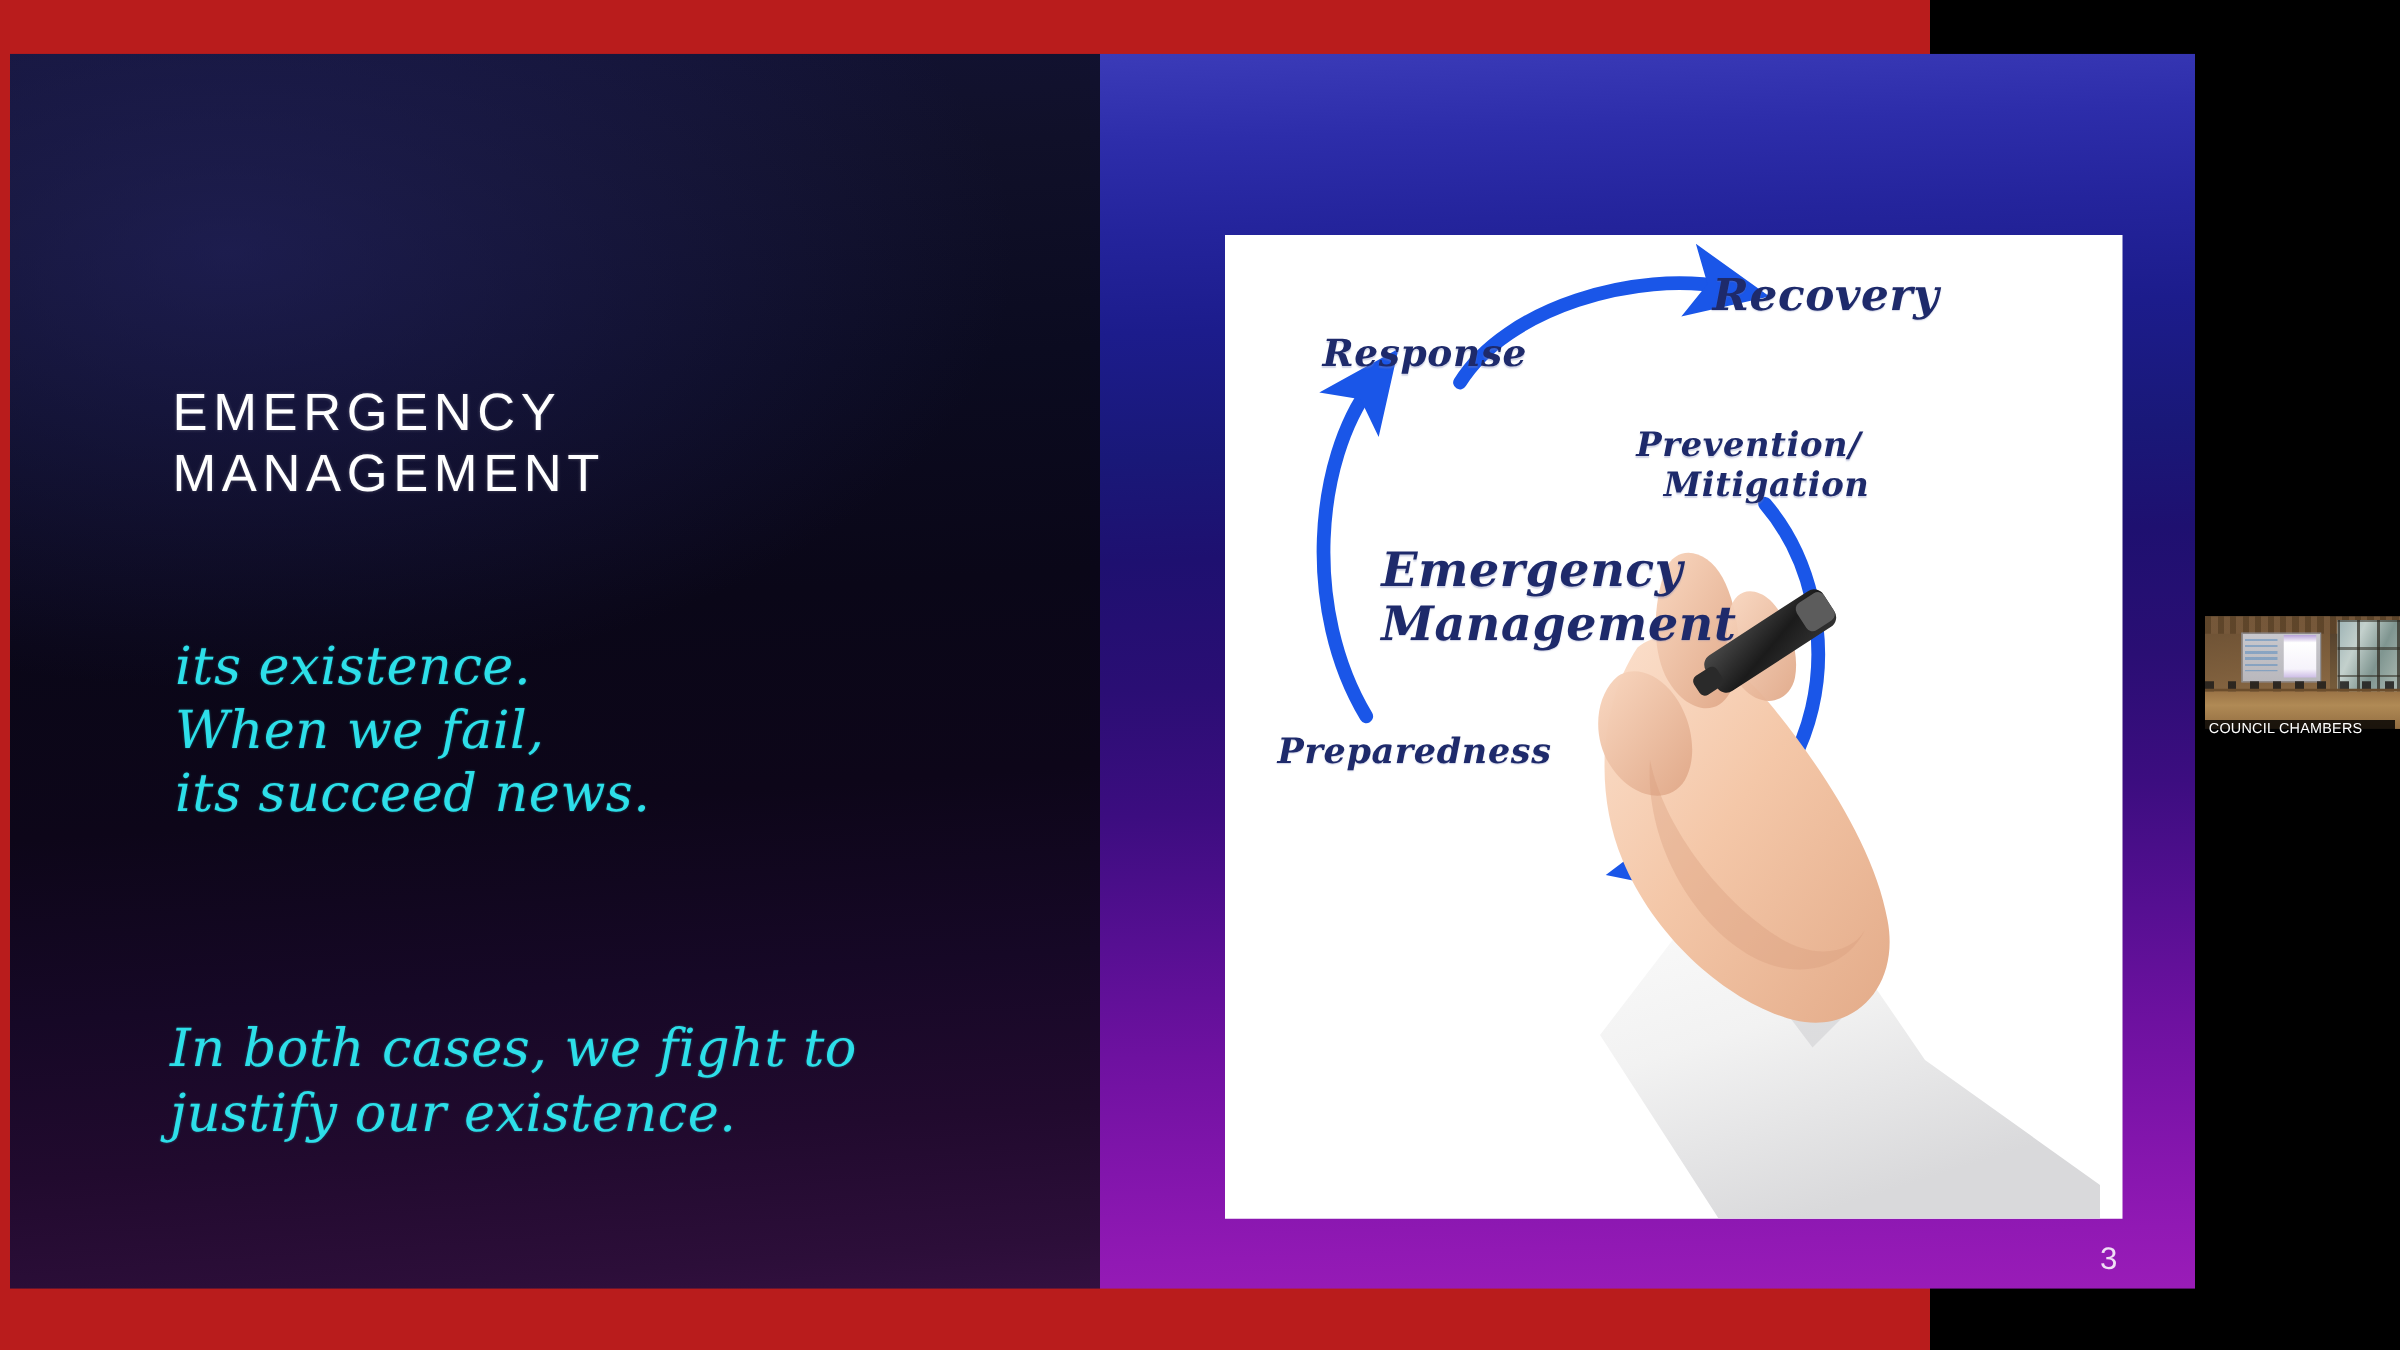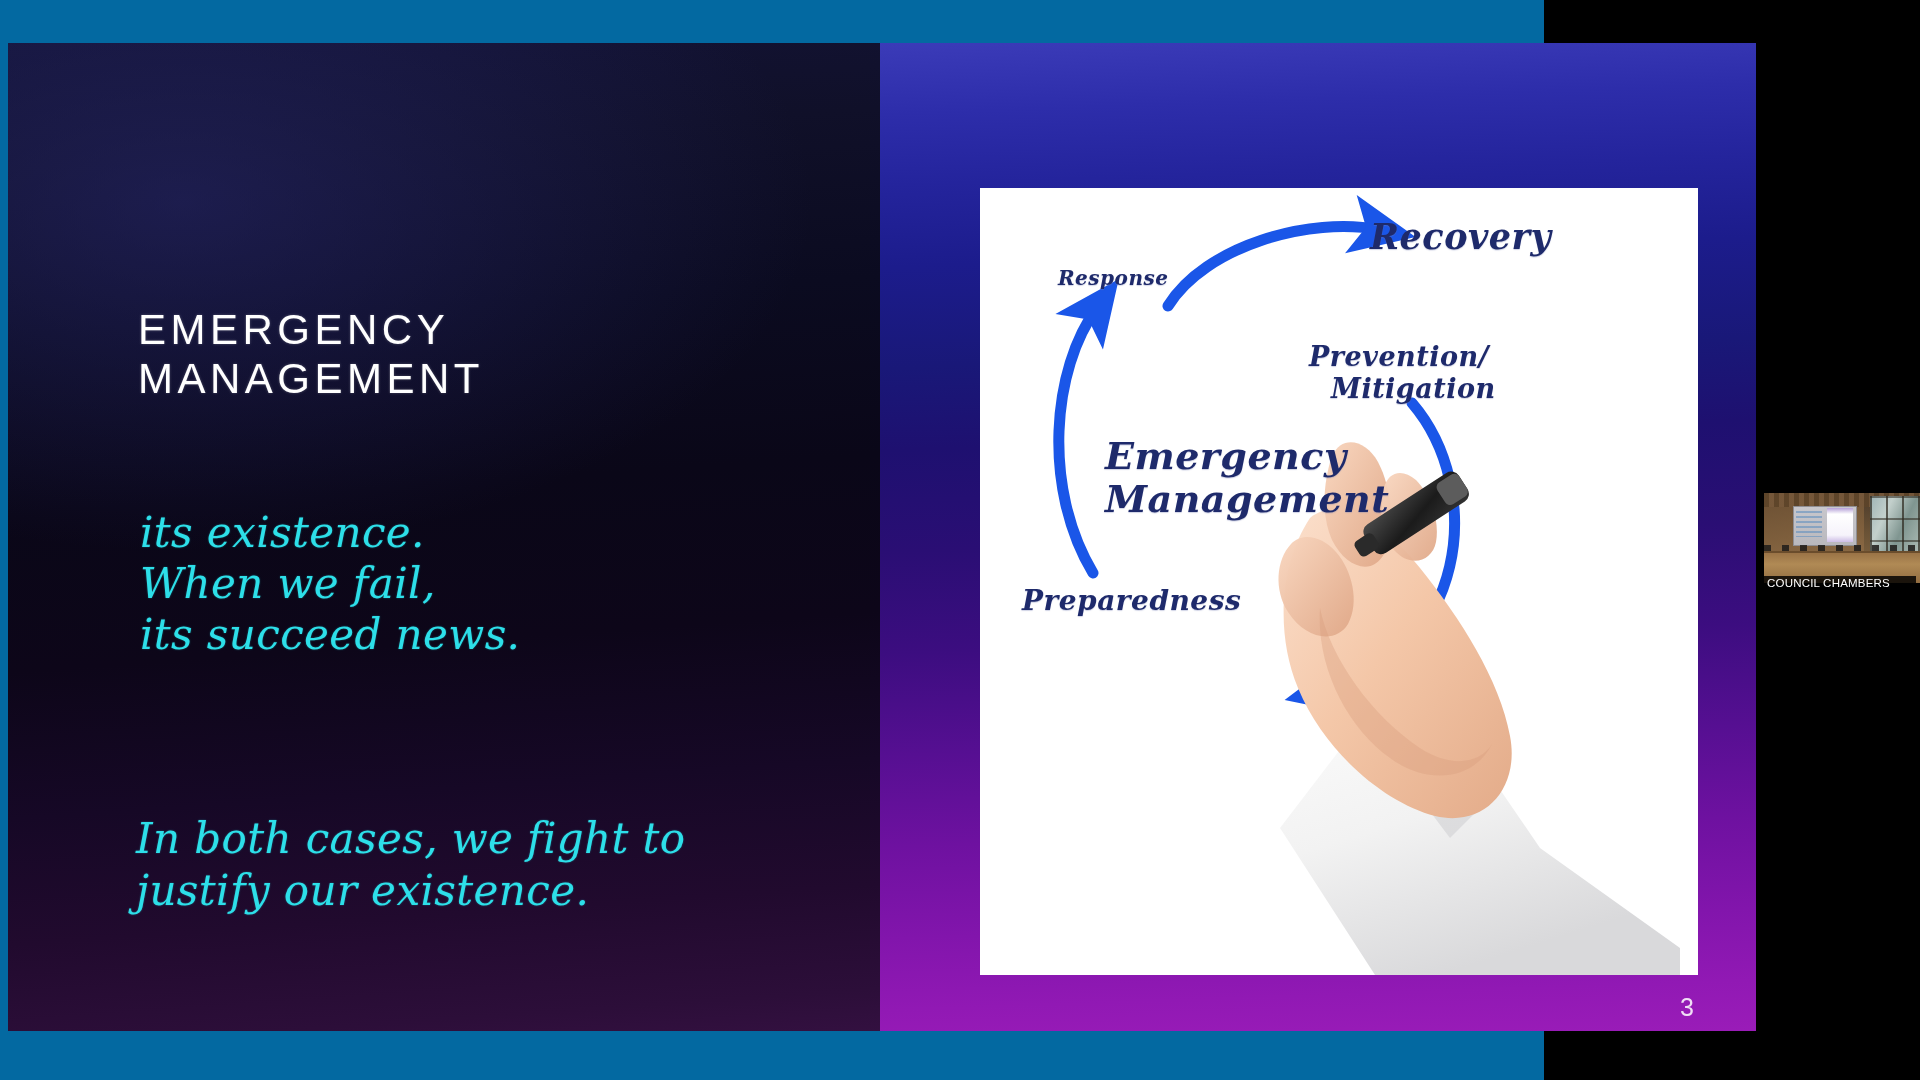--- a/index.html
+++ b/index.html
@@ -10,21 +10,21 @@
     width: 1920px;
     height: 1080px;
     overflow: hidden;
     font-family: "Liberation Sans", sans-serif;
   }
 
   #stage {
     position: relative;
     width: 1544px;
     height: 1080px;
-    background: #0369a1;
+    background: #b91c1c;
   }
 
   
   #slide {
     position: absolute;
     left: 8px;
     top: 43px;
     width: 1748px;
     height: 988px;
     overflow: hidden;
@@ -96,21 +96,21 @@
     position: absolute;
     color: #1e2a6b;
     font-family: "DejaVu Serif", serif;
     font-style: italic;
     font-weight: bold;
     white-space: nowrap;
     letter-spacing: 0.5px;
     text-shadow: 0 1px 1px rgba(120,130,180,0.35);
   }
   #dg-recovery   { left: 390px; top: 28px;  font-size: 35px; }
-  #dg-response   { left: 78px;  top: 78px;  font-size: 20px; }
+  #dg-response   { left: 78px;  top: 78px;  font-size: 30px; }
   #dg-prevention { left: 285px; top: 153px; font-size: 27px; line-height: 1.18; font-style: italic; text-align: left; margin-left: 44px;}
   #dg-prep       { left: 42px;  top: 396px; font-size: 28px; }
   #dg-center     { left: 125px; top: 247px; font-size: 38px; line-height: 1.12; }
 
   
   #page-number {
     position: absolute;
     left: 1672px;
     top: 950px;
     color: #f0dff5;

